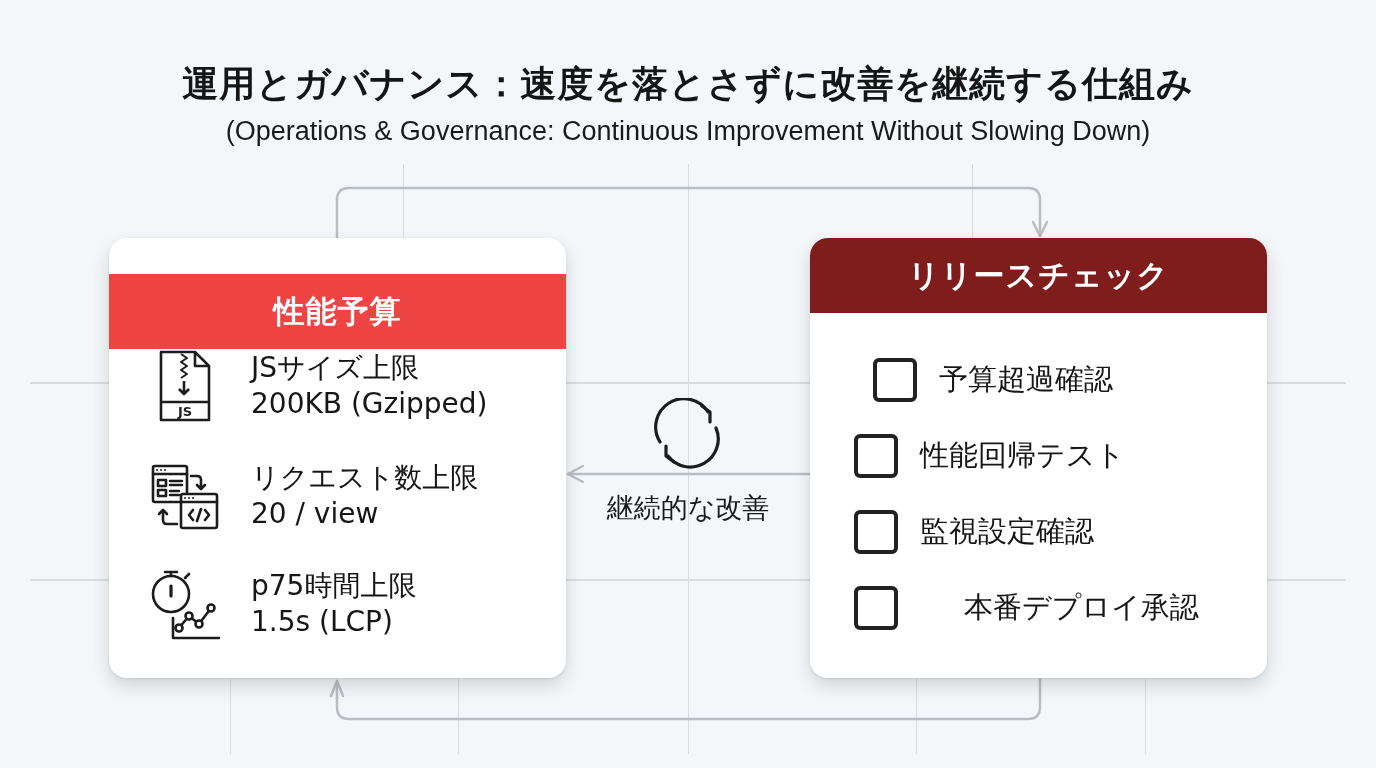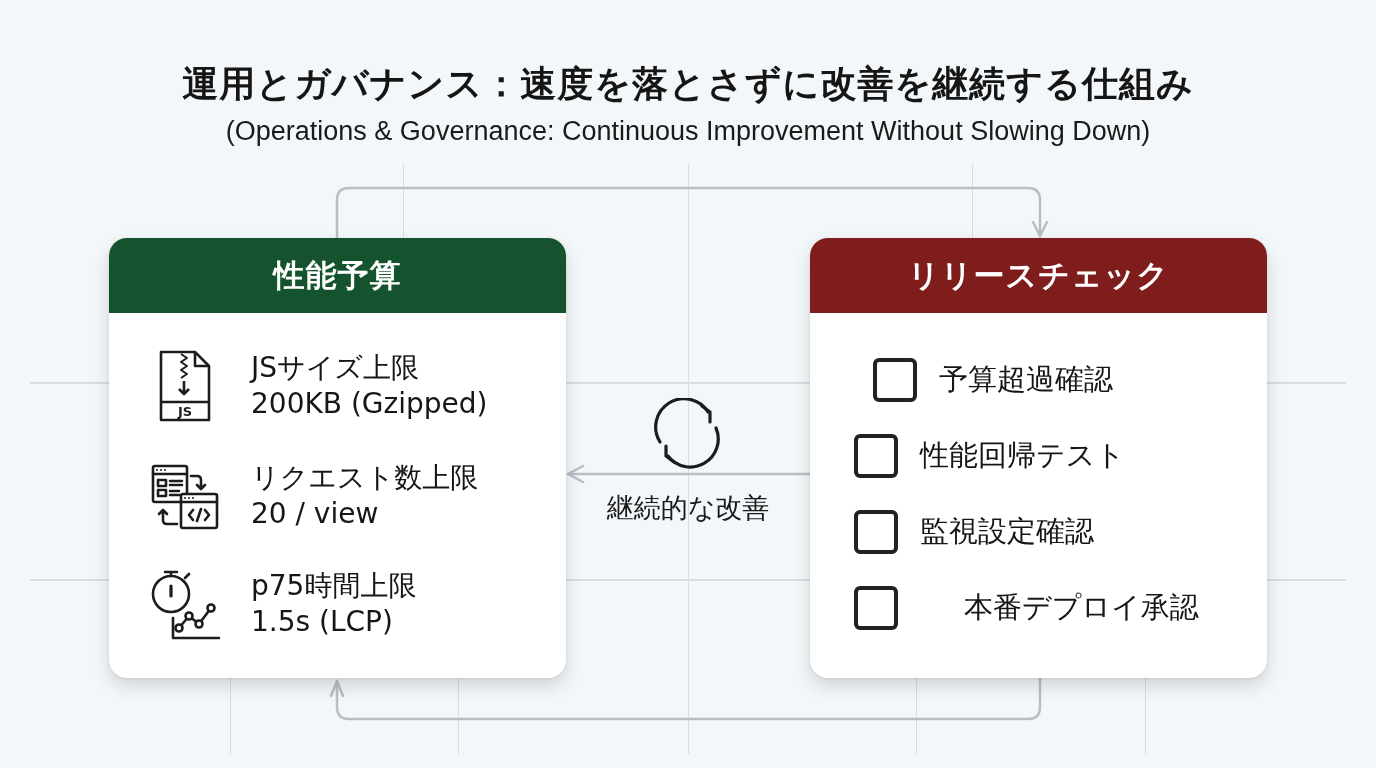--- a/index.html
+++ b/index.html
@@ -88,21 +88,21 @@
   <g fill="none" stroke="#1c1c1c" stroke-width="3.2" stroke-linecap="round" stroke-linejoin="round">
     <path d="M10 44 A28 28 0 0 1 58 14"></path>
     <path d="M52 8 L60 14 L60 24"></path>
     <path d="M66 30 A28 28 0 0 1 18 58"></path>
     <path d="M24 64 L16 58 L16 48"></path>
   </g>
 </svg>
 <div class="cycle-label">継続的な改善</div>
 
 <div class="card card-left">
-  <div class="card-header" style="background:#14532d;">性能予算</div>
+  <div class="card-header" style="background:#ef4444;margin-top:36px;">性能予算</div>
 
   <div class="budget-item" style="top:108px;">
     <div class="ico">
       <svg width="56" height="76" viewBox="0 0 56 76">
         <g fill="none" stroke="#1c1c1c" stroke-width="2.6" stroke-linejoin="round">
           <path d="M4 4 H38 L52 18 V72 H4 Z"></path>
           <path d="M38 4 V18 H52"></path>
           <path d="M4 54 H52"></path>
           <path d="M24 6 L30 10 L24 14 L30 18 L24 22 L30 26 L24 30" stroke-width="2"></path>
           <path d="M27 33 V46 M22 41 L27 46 L32 41"></path>

